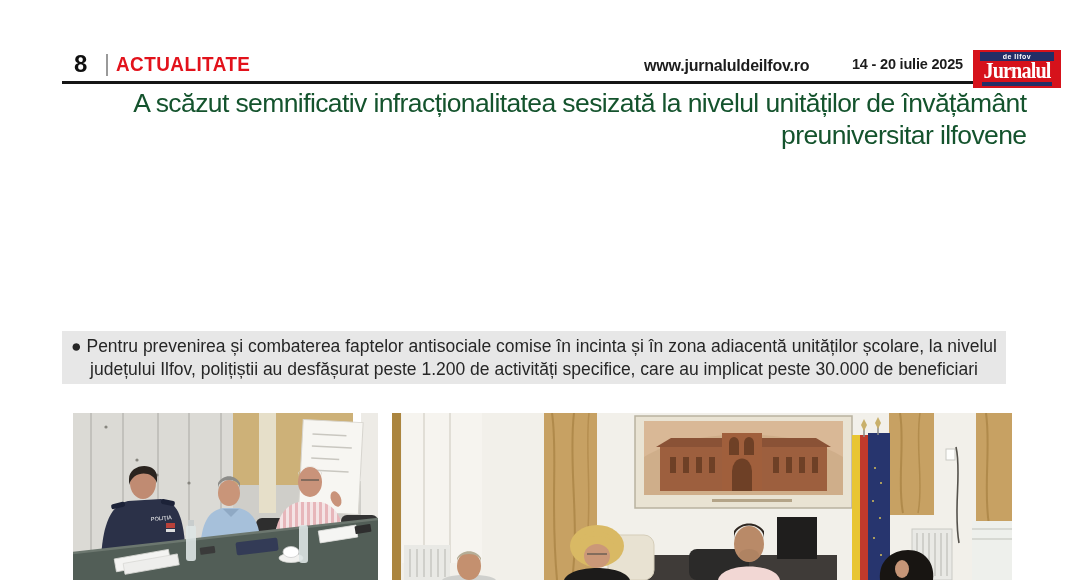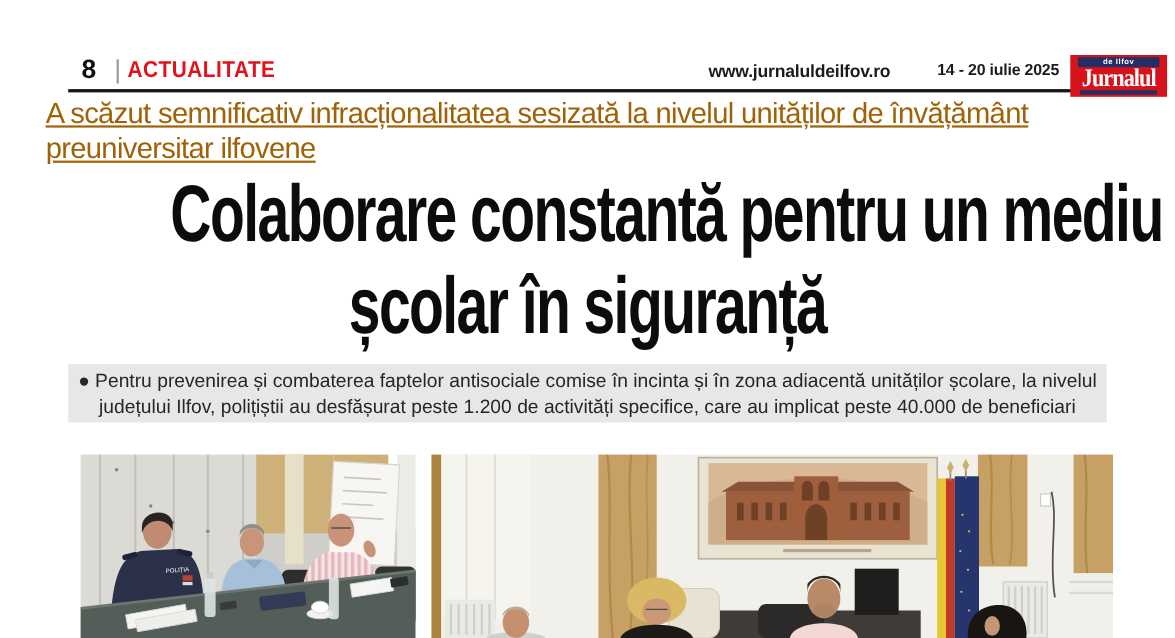--- a/index.html
+++ b/index.html
@@ -21,21 +21,21 @@
   .logo{position:absolute;left:939px;top:50px;width:88px;height:38px;background:#d6121b;z-index:5;margin-left:34px;}
   .logo-top{position:absolute;top:2px;left:7px;right:7px;height:9px;background:#232e66;color:#ffffff;
     font-size:7px;font-weight:700;text-align:center;line-height:9px;letter-spacing:.5px;}
   .logo-main{position:absolute;top:8px;left:0;width:100%;text-align:center;color:#ffffff;
     font-family:"Liberation Serif",serif;font-weight:700;font-size:23px;line-height:26px;
     transform:scaleX(.88);letter-spacing:-1px;}
   .logo-bottom{position:absolute;bottom:2px;left:9px;right:9px;height:4px;background:#232e66;}
   
   .kicker{
     position:absolute;top:87px;left:50%;transform:translateX(-50%);width:985px;
-    font-size:26.5px;line-height:32px;letter-spacing:-.6px;color:#a16207;text-align:left;text-decoration:underline;
+    font-size:26.5px;line-height:32px;letter-spacing:-.6px;color:#14532d;text-align:right;
   }
   .headline{position:absolute;top:153px;left:0;width:100%;text-align:center;color:#0c0c0c;}
   .headline .hl{
     display:block;font-weight:700;font-size:73px;line-height:84px;white-space:nowrap;
     transform:scaleX(.71);letter-spacing:-2px;
   }
   .lead-box{
     position:absolute;top:331px;left:62px;width:944px;box-sizing:border-box;
     background:#e7e7e7;padding:4px 8px;text-align:center;
     font-size:17.5px;line-height:22.5px;color:#262626;
@@ -61,26 +61,22 @@
   <div class="head-rule"></div>
 
   <div class="logo">
     <div class="logo-top">de Ilfov</div>
     <div class="logo-main">Jurnalul</div>
     <div class="logo-bottom"></div>
   </div>
 
   <div class="kicker">A scăzut semnificativ infracționalitatea sesizată la nivelul unităților de învățământ preuniversitar ilfovene</div>
 
-  <div class="headline">
-    <span class="hl">Colaborare constantă pentru un mediu</span>
-    <span class="hl">școlar în siguranță</span>
-  </div>
-
-  <div class="lead-box">● Pentru prevenirea și combaterea faptelor antisociale comise în incinta și în zona adiacentă unităților școlare, la nivelul județului Ilfov, polițiștii au desfășurat peste 1.200 de activități specifice, care au implicat peste 40.000 de beneficiari</div>
+
+  <div class="lead-box">● Pentru prevenirea și combaterea faptelor antisociale comise în incinta și în zona adiacentă unităților școlare, la nivelul județului Ilfov, polițiștii au desfășurat peste 1.200 de activități specifice, care au implicat peste 30.000 de beneficiari</div>
 
   <div class="photo photo-left" role="img" aria-label="Police officer in navy uniform and two officials seated at a dark meeting table, grey lockers and a flipchart behind them">
     <svg width="305" height="167" viewBox="0 0 305 167" xmlns="http://www.w3.org/2000/svg">
       <defs>
         <pattern id="pstripe" width="6" height="6" patternUnits="userSpaceOnUse">
           <rect width="6" height="6" fill="#f4e4e5"></rect>
           <rect width="3" height="6" fill="#e7b6ba"></rect>
         </pattern>
       </defs>
 

